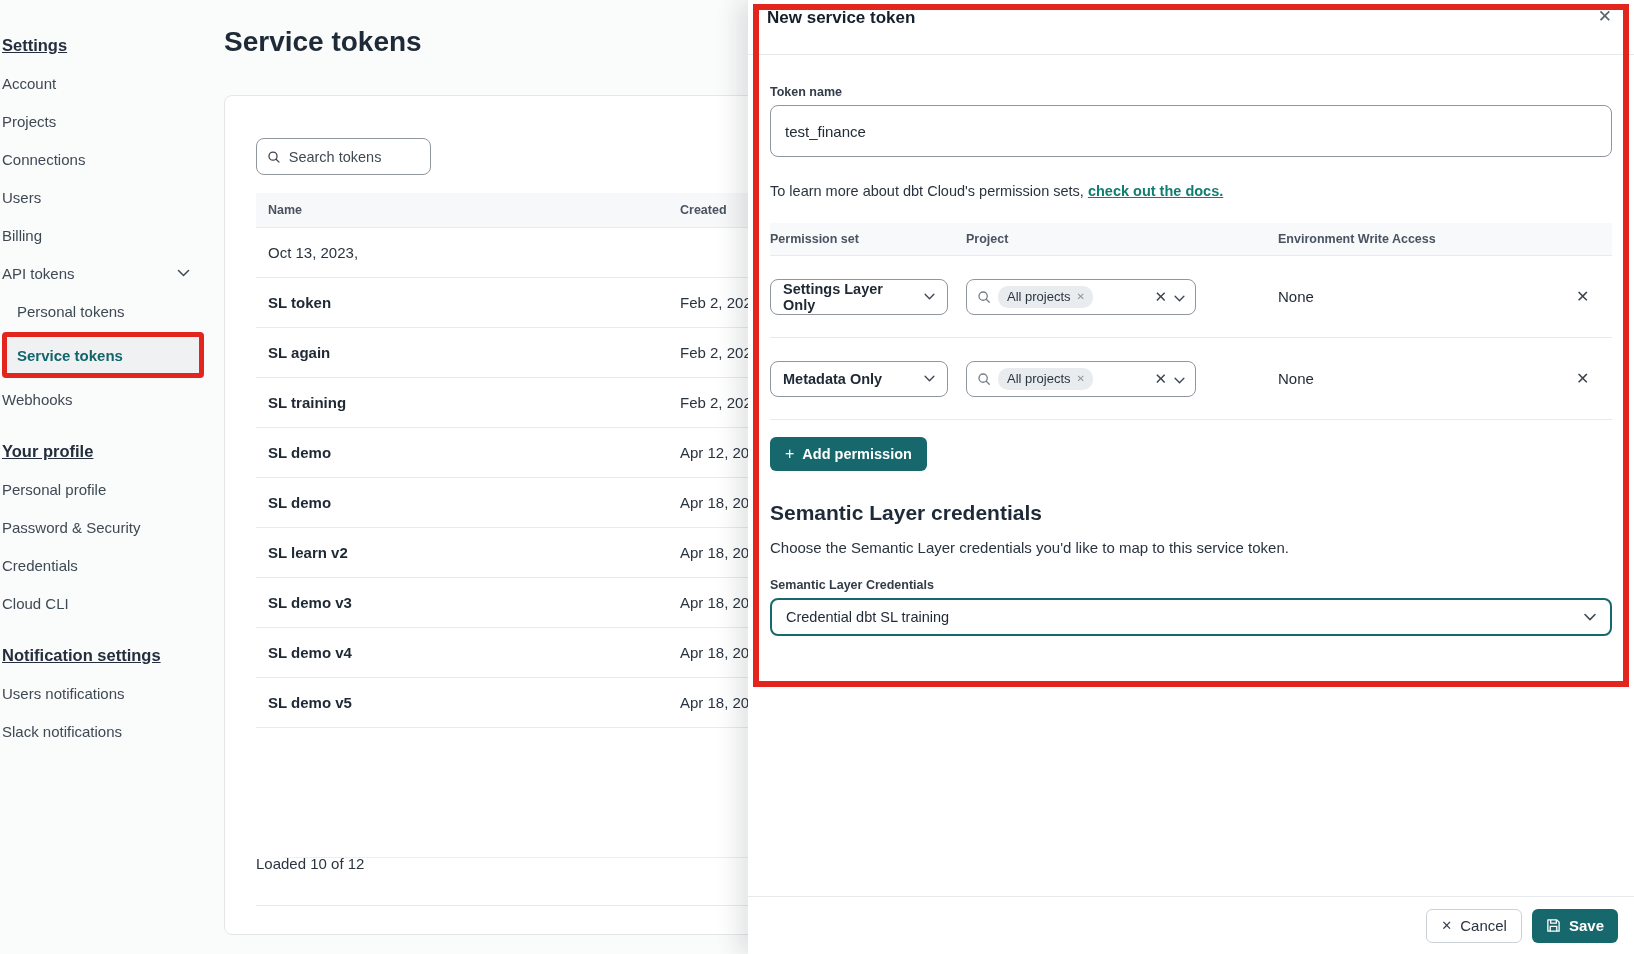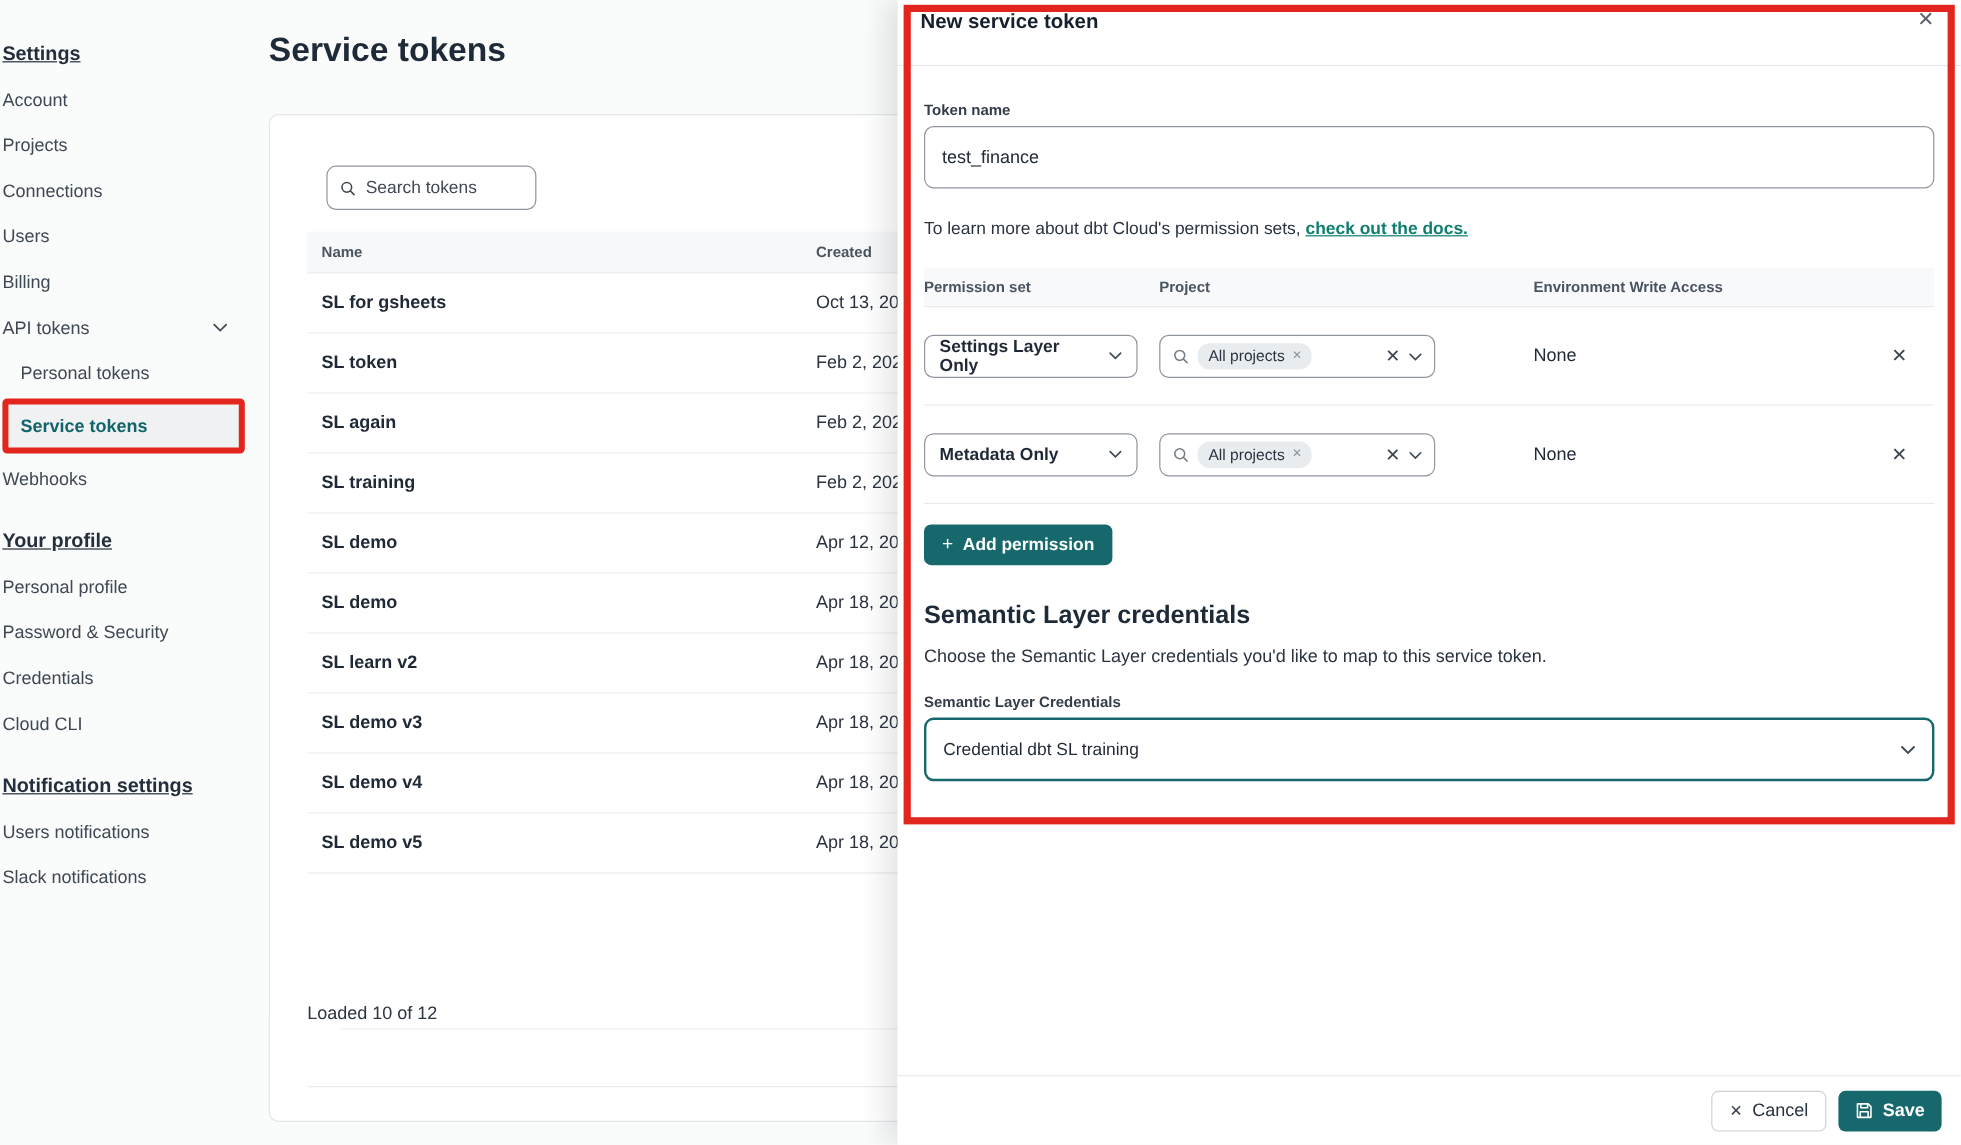--- a/index.html
+++ b/index.html
@@ -24,21 +24,21 @@
   }
   .side-item.active-annotated .lbl { color:#11656b; font-weight:bold; }
 
   
   .main-title { position:absolute; left:224px; top:26px; font-size:28px; font-weight:bold; color:#1e2a38; }
   .card {
     position:absolute; left:224px; top:95px; width:1250px; height:840px;
     background:#fff; border:1px solid #e4e7ea; border-radius:8px;
   }
   .search-box {
-    position:absolute; left:47px; top:42px; width:175px; height:37px;
+    position:absolute; left:31px; top:42px; width:175px; height:37px;
     border:1px solid #8f969e; border-radius:8px; background:#fff;
     display:flex; align-items:center; padding:0 10px; gap:8px;
   }
   .search-box input {
     border:none; outline:none; width:100%; font-size:14.5px; color:#222b38;
     font-family:inherit; background:transparent;
   }
   .search-box input::placeholder { color:#3f4954; opacity:1; }
   .token-table { position:absolute; left:31px; right:0; top:97px; }
   .thead {
@@ -47,21 +47,21 @@
     font-size:12.5px; font-weight:bold; color:#4a5360;
   }
   .trow {
     height:50px; display:grid; grid-template-columns:412px 1fr; align-items:center;
     padding-left:12px; border-bottom:1px solid #e8ebed; background:#fff; cursor:pointer;
   }
   .tname { font-size:15px; font-weight:bold; color:#1f2835; }
   .tdate { font-size:15px; color:#2a3440; white-space:nowrap; }
   .ghost-line-1 { position:absolute; left:59px; right:0; top:727px; height:35px; border-bottom:1px solid #edeff1; }
   .ghost-line-2 { position:absolute; left:31px; right:0; top:762px; height:48px; border-bottom:1px solid #e8ebed; }
-  .loaded-text { position:absolute; left:31px; top:740px; font-size:15px; color:#2b3440; }
+  .loaded-text { position:absolute; left:31px; top:759px; font-size:15px; color:#2b3440; }
 
   
   .drawer {
     position:absolute; left:748px; top:0; width:886px; height:954px; background:#fff;
     box-shadow:-10px 0 22px rgba(28,36,43,.12);
   }
   .drawer-annotation {
     position:absolute; left:5px; top:4px; width:876px; height:683px;
     border:6px solid var(--annotation-red); pointer-events:none; z-index:5;
   }
@@ -112,21 +112,21 @@
     margin-top:17px; height:34px; background:var(--accent-teal); color:#fff; border:none;
     border-radius:6px; font-size:14.5px; font-weight:bold; font-family:inherit;
     display:inline-flex; align-items:center; gap:8px; padding:0 15px; cursor:pointer;
   }
   .add-perm-btn .plus { font-size:16px; font-weight:normal; }
 
   .cred-heading { margin-top:30px; font-size:21px; font-weight:bold; color:#1e2a38; }
   .cred-desc { margin-top:14px; font-size:15px; color:#2a3440; }
   .cred-label { margin-top:22px; }
   .cred-select {
-    height:53px; border:2px solid var(--accent-teal); border-radius:8px; background:#fff;
+    height:38px; border:2px solid var(--accent-teal); border-radius:8px; background:#fff;
     display:flex; align-items:center; padding:0 14px; cursor:pointer;
   }
   .cred-select .sel-text { font-size:14.5px; color:#1f2835; font-weight:normal; }
   .cred-select .chev { margin-left:auto; display:flex; }
 
   .drawer-footer {
     position:absolute; left:0; right:0; bottom:0; height:58px; background:#fff;
     border-top:1px solid #e6e9eb; display:flex; align-items:center; justify-content:flex-end;
     gap:10px; padding-right:16px;
   }
@@ -213,21 +213,20 @@
         </svg>
       <input type="text" placeholder="Search tokens" style="">
     </div>
     <div class="token-table">
       <div class="thead">
         <span>Name</span>
         <span>Created</span>
       </div>
       <div id="token-rows">
           <div class="trow">
-    <span class="tname">SL for gsheets</span>
     <span class="tdate">Oct 13, 2023,</span>
   </div>
           <div class="trow">
     <span class="tname">SL token</span>
     <span class="tdate">Feb 2, 2024, 1</span>
   </div>
           <div class="trow">
     <span class="tname">SL again</span>
     <span class="tdate">Feb 2, 2024, 1</span>
   </div>

